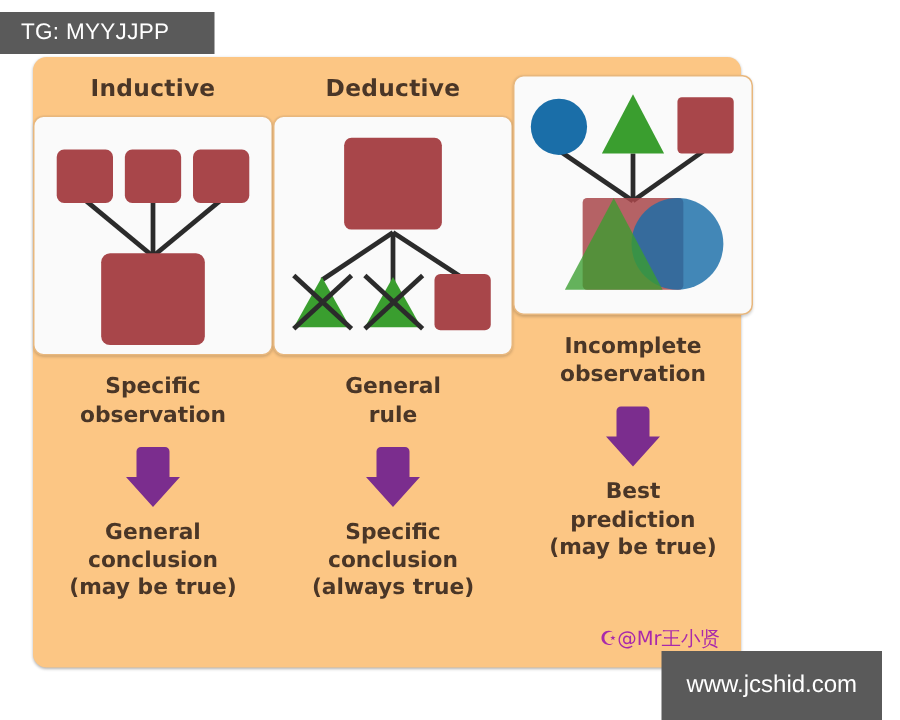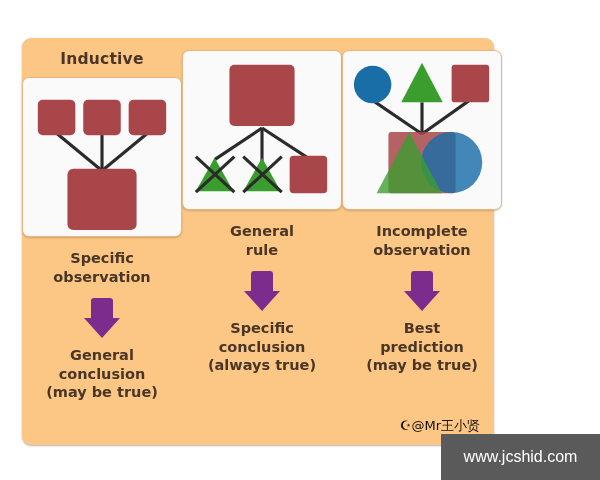--- a/index.html
+++ b/index.html
@@ -59,40 +59,41 @@
   .arrow-wrap{margin-top:9px;height:44px;display:flex;align-items:center;justify-content:center;}
   .concl{
     margin-top:6px;text-align:center;
     font-size:14.5px;font-weight:bold;color:#4a3627;
     line-height:1.30;font-family:"DejaVu Sans",sans-serif;
   }
 
   
   .watermark{
     position:absolute;right:14px;bottom:10px;
-    font-size:13px;color:#000000;opacity:.92;
+    font-size:13px;color:#a21caf;opacity:.92;
     font-family:"DejaVu Sans",sans-serif;
     white-space:nowrap;z-index:20;pointer-events:none;
   }
 
   
   .url-badge{
-    position:absolute;left:441px;top:434px;width:159px;height:46px;
+    position:absolute;left:441px;top:434px;width:147px;height:46px;
     background:#5a5a5a;color:#ffffff;
     font-family:"Liberation Sans",sans-serif;
     font-size:16px;display:flex;align-items:center;justify-content:center;
     z-index:45;
     text-align:right;
   }
 </style>
 </head>
 <body>
 
 <div id="stage">
 
+  <div class="tg-badge">TG: MYYJJPP</div>
 
   <div class="orange-panel">
     <div class="cols">
 
       <div class="col">
         <div class="col-title">Inductive</div>
 
         <div class="fig-card">
           <svg viewBox="0 0 160 160">
             <line x1="34" y1="56" x2="80" y2="94" stroke="#2b2b2b" stroke-width="3.2"></line>
@@ -110,20 +111,21 @@
         <div class="arrow-wrap">
           <svg width="40" height="44" viewBox="0 0 40 44">
             <path d="M12 2 h16 a3 3 0 0 1 3 3 v17 h7 L20 42 L2 22 h7 V5 a3 3 0 0 1 3 -3 z" fill="#7b2d8e"></path>
           </svg>
         </div>
 
         <div class="concl">General<br>conclusion<br>(may be true)</div>
       </div>
 
       <div class="col">
+        <div class="col-title">Deductive</div>
 
         <div class="fig-card">
           <svg viewBox="0 0 160 160">
             <rect x="47" y="14" width="66" height="62" rx="5" fill="#a8464a"></rect>
             <line x1="80" y1="78" x2="32" y2="110" stroke="#2b2b2b" stroke-width="3.2"></line>
             <line x1="80" y1="78" x2="80" y2="112" stroke="#2b2b2b" stroke-width="3.2"></line>
             <line x1="80" y1="78" x2="126" y2="108" stroke="#2b2b2b" stroke-width="3.2"></line>
 
             <polygon points="32,108 51,142 13,142" fill="#3a9e2f"></polygon>
             <line x1="13" y1="107" x2="52" y2="143" stroke="#2b2b2b" stroke-width="3.2"></line>

